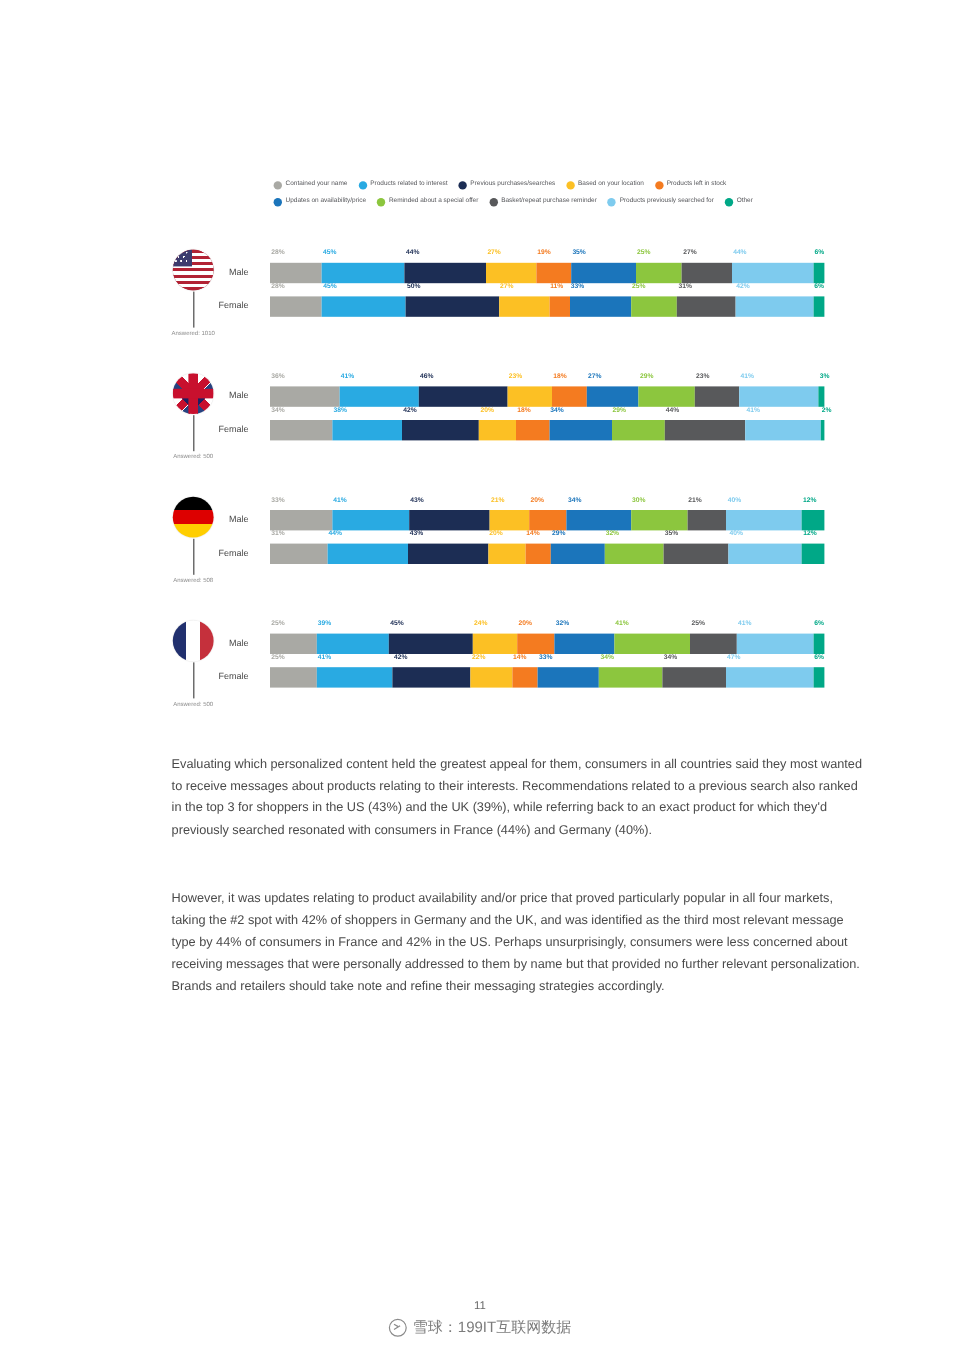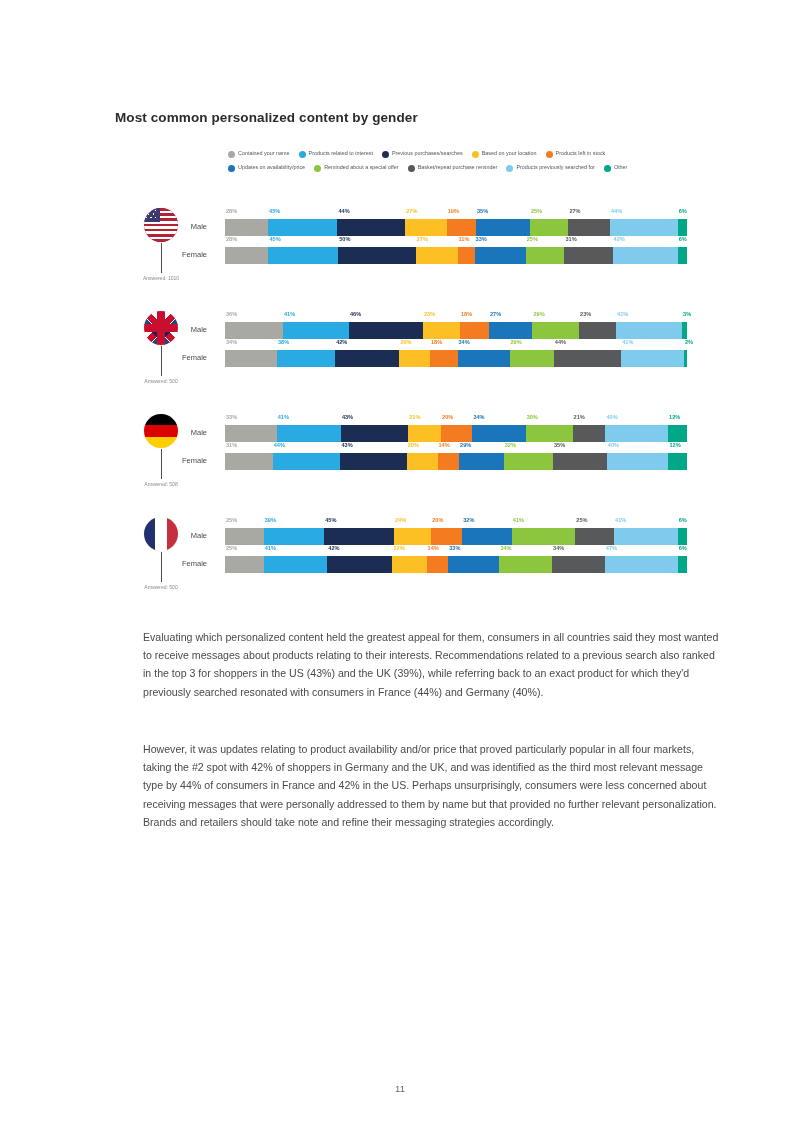--- a/index.html
+++ b/index.html
@@ -265,21 +265,20 @@
     width: 4px; height: 1.3px;
     background: #8a8a8a;
     transform: rotate(30deg);
   }
 </style>
 </head>
 <body>
 
 <div class="page">
 
-  <div class="chart-title">Most common personalized content by gender</div>
 
   <div class="legend" id="legend">
       <div class="legend-item">
         <span class="legend-dot" style="background:#a9a9a4"></span>
         <span class="legend-label">Contained your name</span>
       </div>
       <div class="legend-item">
         <span class="legend-dot" style="background:#29aae2"></span>
         <span class="legend-label">Products related to interest</span>
       </div>
@@ -635,14 +634,18 @@
           </div>
         </div>
       </div>
     </div>
 
   <div class="body-text para-1">Evaluating which personalized content held the greatest appeal for them, consumers in all countries said they most wanted to receive messages about products relating to their interests. Recommendations related to a previous search also ranked in the top 3 for shoppers in the US (43%) and the UK (39%), while referring back to an exact product for which they'd previously searched resonated with consumers in France (44%) and Germany (40%).</div>
   <div class="body-text para-2">However, it was updates relating to product availability and/or price that proved particularly popular in all four markets, taking the #2 spot with 42% of shoppers in Germany and the UK, and was identified as the third most relevant message type by 44% of consumers in France and 42% in the US. Perhaps unsurprisingly, consumers were less concerned about receiving messages that were personally addressed to them by name but that provided no further relevant personalization. Brands and retailers should take note and refine their messaging strategies accordingly.</div>
 
   <div class="page-number">11</div>
 
+  <div class="watermark">
+    <span class="wm-logo"></span>
+    <span>雪球：199IT互联网数据</span>
+  </div>
 
 </div>
 
 </body></html>

